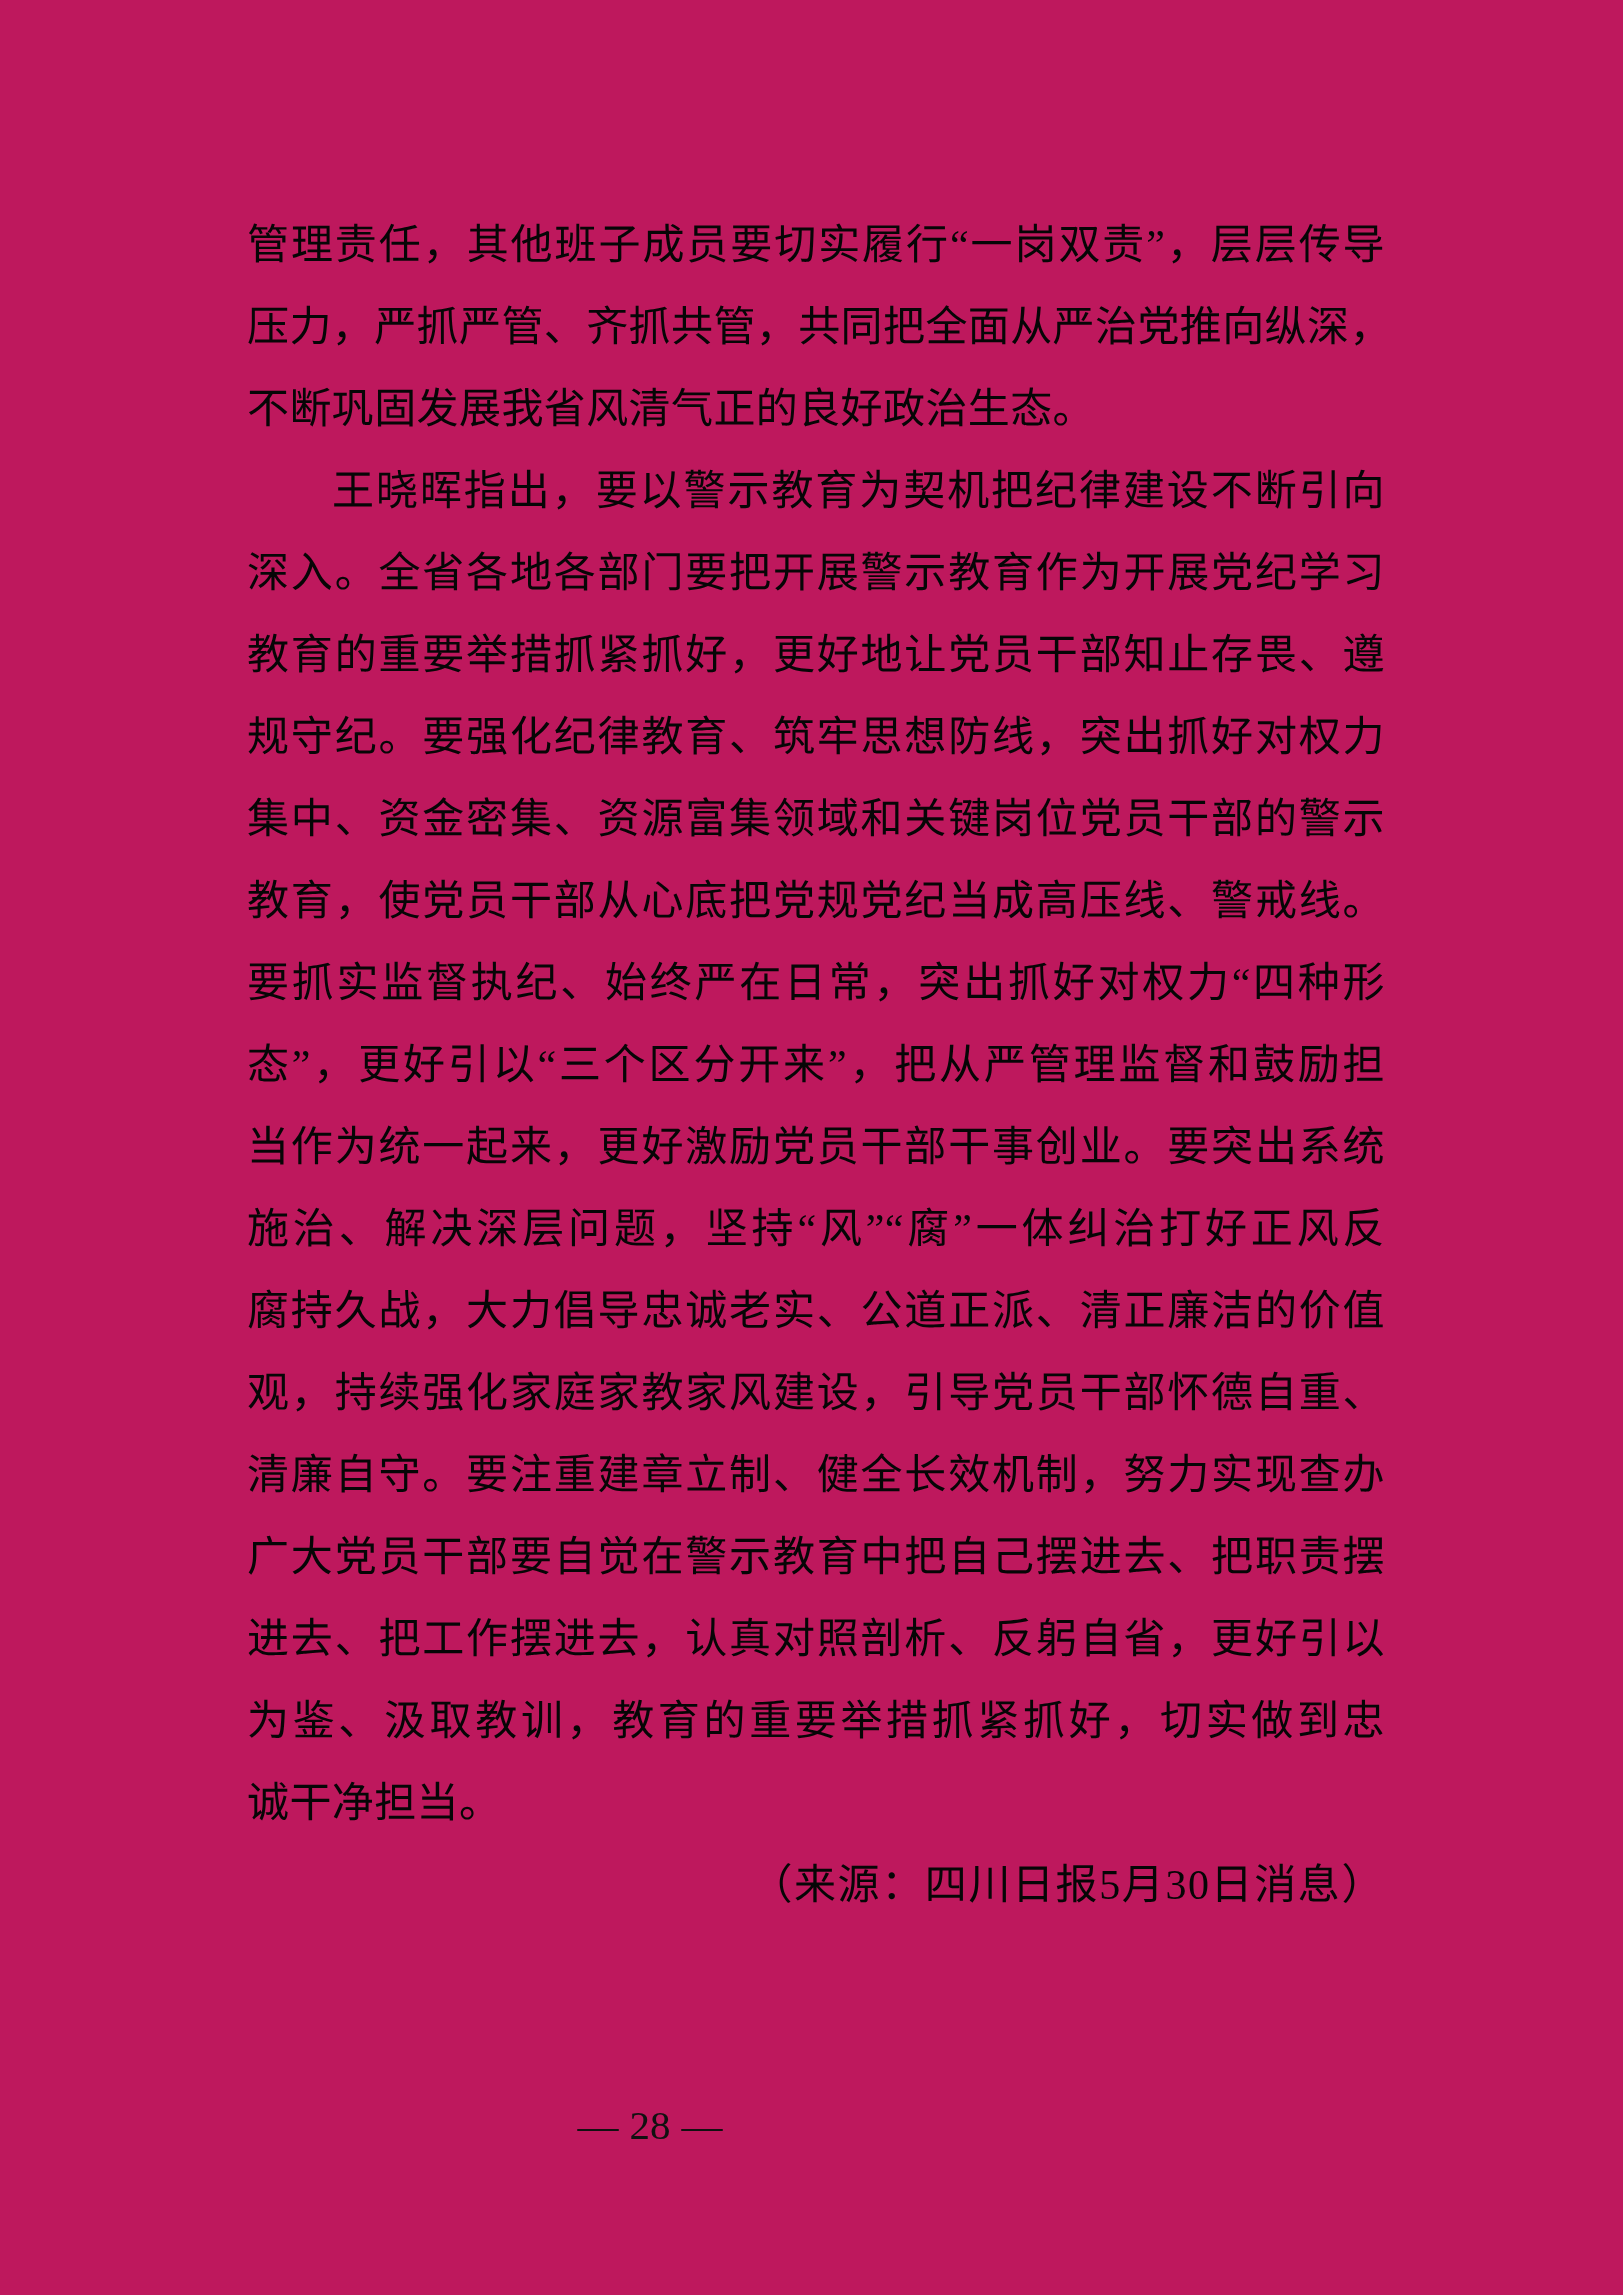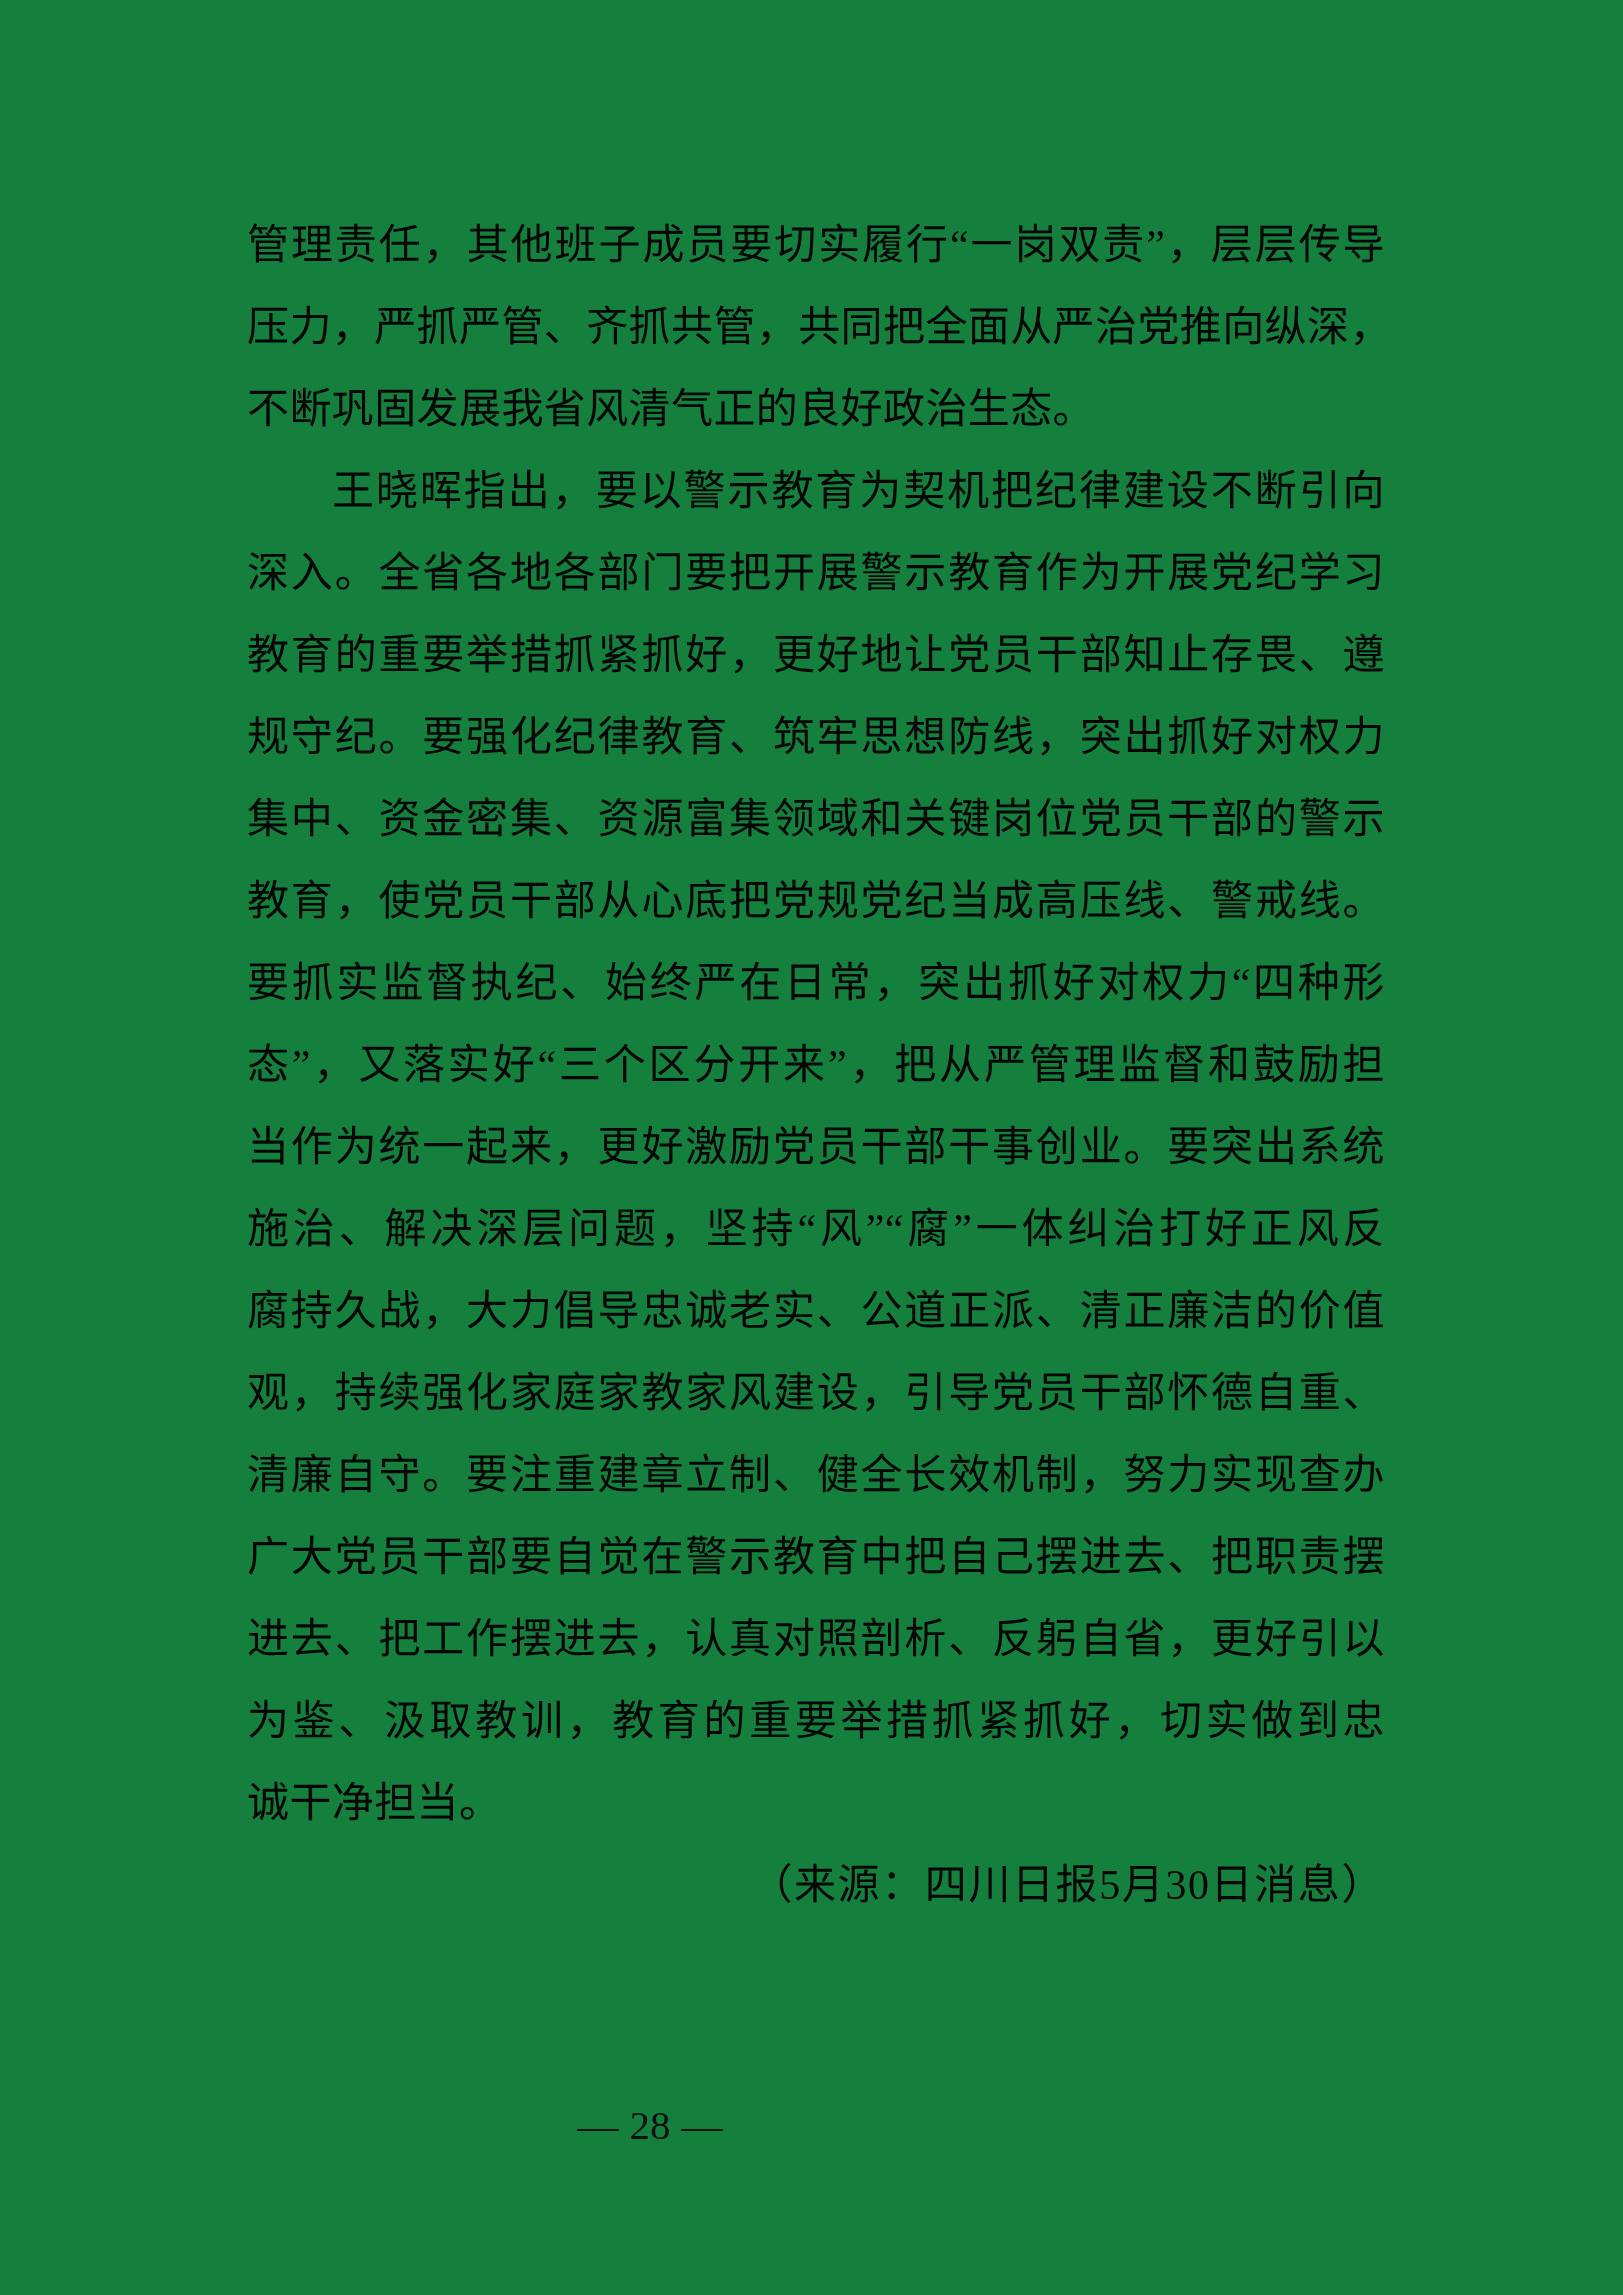--- a/index.html
+++ b/index.html
@@ -4,21 +4,21 @@
 <style>
   html, body {
     margin: 0;
     padding: 0;
     background: #ffffff;
   }
   .page {
     position: relative;
     width: 1623px;
     height: 2295px;
-    background: #15803d;
+    background: #be185d;
     overflow: hidden;
     font-family: "Liberation Serif", "DejaVu Serif", serif;
     color: #000000;
   }
   .text-block {
     position: absolute;
     left: 247px;
     top: 204px;
     width: 1138px;
   }
@@ -76,21 +76,21 @@
     <div class="line">管理责任，其他班子成员要切实履行“一岗双责”，层层传导</div>
     <div class="line">压力，严抓严管、齐抓共管，共同把全面从严治党推向纵深，</div>
     <div class="line para-end">不断巩固发展我省风清气正的良好政治生态。</div>
     <div class="line indent">王晓晖指出，要以警示教育为契机把纪律建设不断引向</div>
     <div class="line">深入。全省各地各部门要把开展警示教育作为开展党纪学习</div>
     <div class="line">教育的重要举措抓紧抓好，更好地让党员干部知止存畏、遵</div>
     <div class="line">规守纪。要强化纪律教育、筑牢思想防线，突出抓好对权力</div>
     <div class="line">集中、资金密集、资源富集领域和关键岗位党员干部的警示</div>
     <div class="line">教育，使党员干部从心底把党规党纪当成高压线、警戒线。</div>
     <div class="line">要抓实监督执纪、始终严在日常，突出抓好对权力“四种形</div>
-    <div class="line">态”，又落实好“三个区分开来”，把从严管理监督和鼓励担</div>
+    <div class="line">态”，更好引以“三个区分开来”，把从严管理监督和鼓励担</div>
     <div class="line">当作为统一起来，更好激励党员干部干事创业。要突出系统</div>
     <div class="line">施治、解决深层问题，坚持“风”“腐”一体纠治打好正风反</div>
     <div class="line">腐持久战，大力倡导忠诚老实、公道正派、清正廉洁的价值</div>
     <div class="line">观，持续强化家庭家教家风建设，引导党员干部怀德自重、</div>
     <div class="line">清廉自守。要注重建章立制、健全长效机制，努力实现查办</div>
     <div class="line">广大党员干部要自觉在警示教育中把自己摆进去、把职责摆</div>
     <div class="line">进去、把工作摆进去，认真对照剖析、反躬自省，更好引以</div>
     <div class="line">为鉴、汲取教训，教育的重要举措抓紧抓好，切实做到忠</div>
     <div class="line para-end">诚干净担当。</div>
     <div class="line source">（来源：四川日报5月30日消息）</div>

